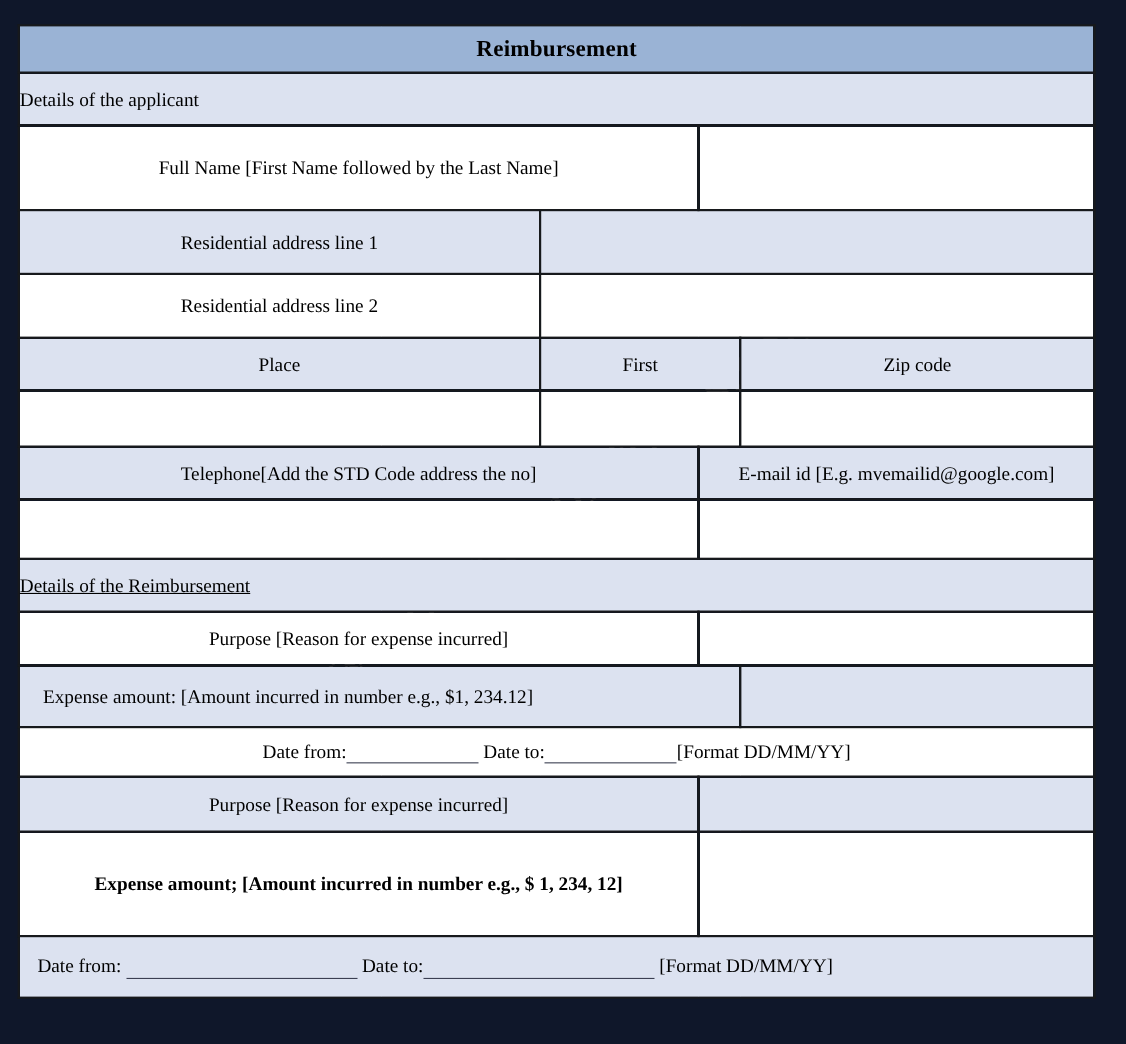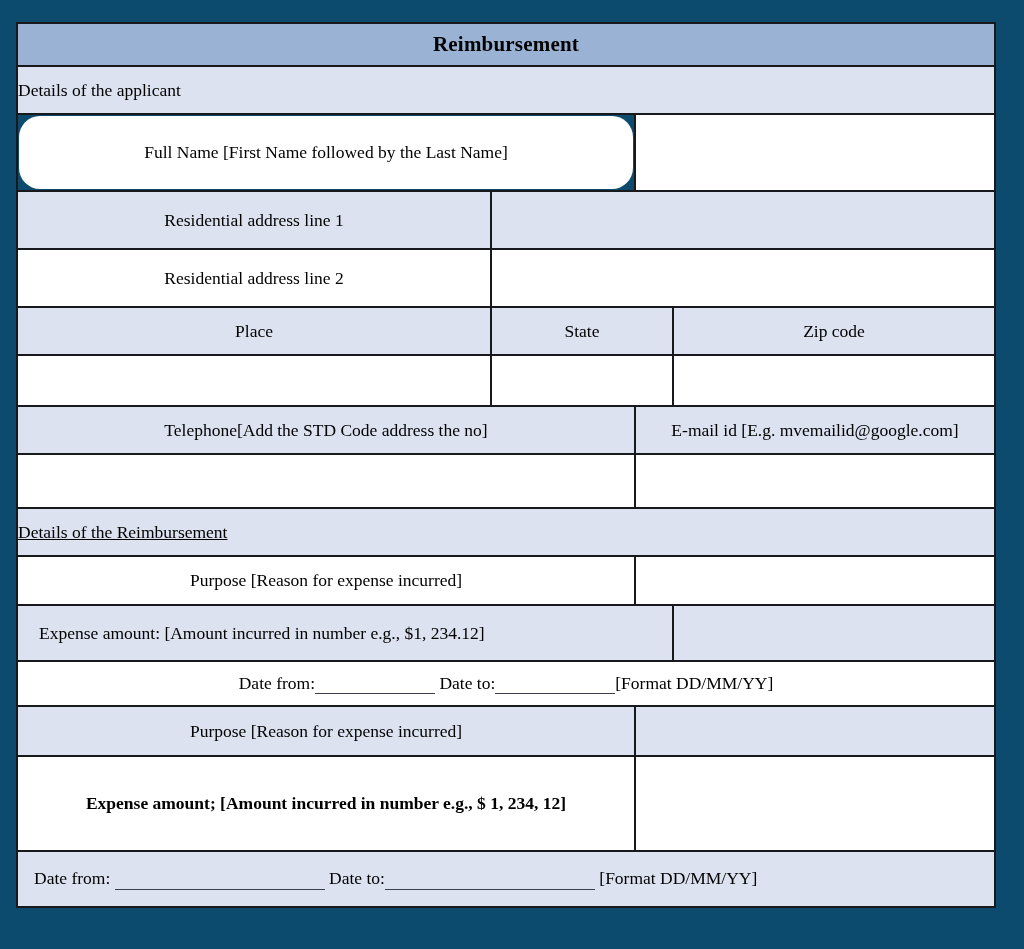--- a/index.html
+++ b/index.html
@@ -17,21 +17,21 @@
     position: relative;
   }
 
   
   #page {
     position: absolute;
     left: 0;
     top: 0;
     width: 1024px;
     height: 949px;
-    background: #0c4a6e;
+    background: #0f172a;
   }
 
   
   #watermark {
     position: absolute;
     left: 186px;
     top: 430px;
     width: 640px;
     text-align: center;
     font-family: "Liberation Serif", "DejaVu Serif", serif;
@@ -125,21 +125,21 @@
         </td>
       </tr>
 
       <tr>
         <td colspan="5" class="fill-light" style="height:46px;">
           <div class="cell-pad section-text">Details of the applicant</div>
         </td>
       </tr>
 
       <tr>
-        <td colspan="3" class="fill-white" style="height:75px;border-radius:23px;">
+        <td colspan="3" class="fill-white" style="height:75px;">
           <div class="cell-pad label-text t-center">Full Name [First Name followed by the Last Name]</div>
         </td>
         <td colspan="2" class="fill-white">
           <div class="cell-pad label-text"></div>
         </td>
       </tr>
 
       <tr>
         <td colspan="2" class="fill-light" style="height:56px;font-family:Liberation Serif, serif;">
           <div class="cell-pad label-text t-center">Residential address line 1</div>
@@ -156,21 +156,21 @@
         <td colspan="3" class="fill-white">
           <div class="cell-pad label-text"></div>
         </td>
       </tr>
 
       <tr>
         <td colspan="2" class="fill-light" style="height:46px;margin-top:24px;">
           <div class="cell-pad label-text t-center">Place</div>
         </td>
         <td colspan="2" class="fill-light">
-          <div class="cell-pad label-text t-center">State</div>
+          <div class="cell-pad label-text t-center">First</div>
         </td>
         <td class="fill-light">
           <div class="cell-pad label-text t-center">Zip code</div>
         </td>
       </tr>
 
       <tr>
         <td colspan="2" class="fill-white" style="height:49px;">
           <div class="cell-pad label-text"></div>
         </td>

